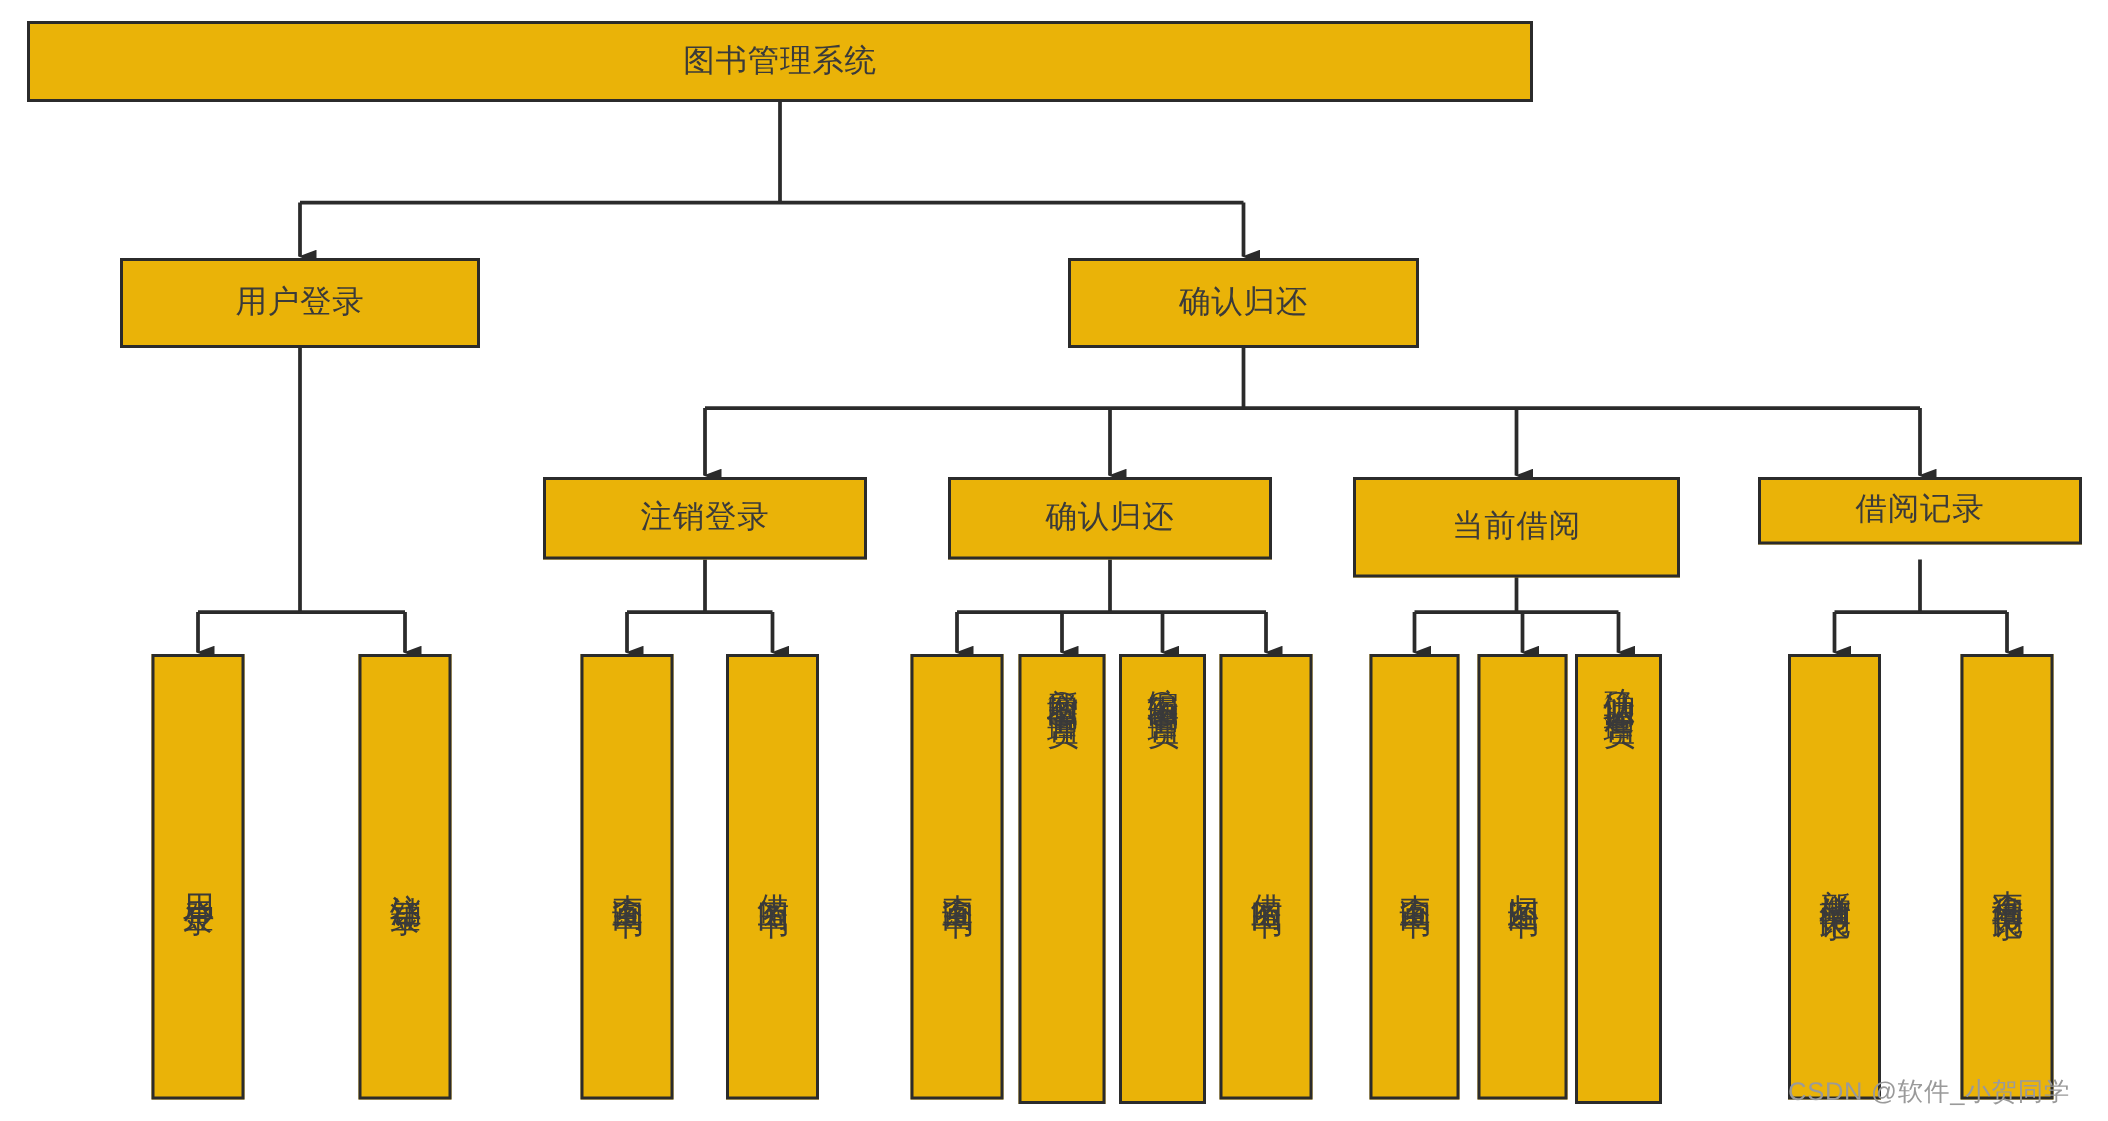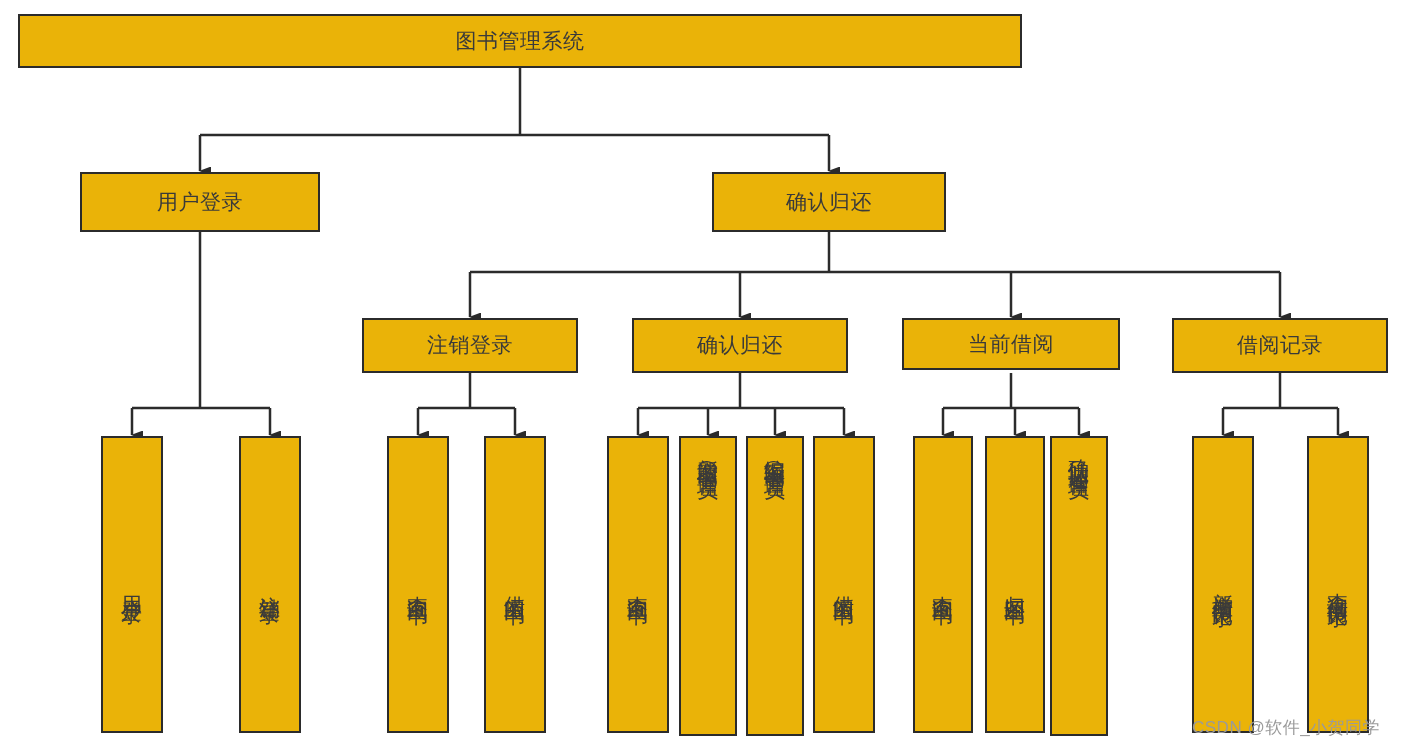--- a/index.html
+++ b/index.html
@@ -123,24 +123,24 @@
       </div>
       <div class="node-box" style="left: 712px; top: 172px; width: 234px; height: 60px;">
         <span class="node-label-h">确认归还</span>
       </div>
       <div class="node-box" style="left: 362px; top: 318px; width: 216px; height: 55px;">
         <span class="node-label-h">注销登录</span>
       </div>
       <div class="node-box" style="left: 632px; top: 318px; width: 216px; height: 55px;">
         <span class="node-label-h">确认归还</span>
       </div>
-      <div class="node-box" style="left: 902px; top: 318px; width: 218px; height: 52px;">
+      <div class="node-box" style="left: 902px; top: 318px; width: 218px; height: 67px;">
         <span class="node-label-h">当前借阅</span>
       </div>
-      <div class="node-box" style="left: 1172px; top: 318px; width: 216px; height: 55px;">
+      <div class="node-box" style="left: 1172px; top: 318px; width: 216px; height: 45px;">
         <span class="node-label-h">借阅记录</span>
       </div>
       <div class="node-box leaf-box" style="left: 101px; top: 436px; width: 62px; height: 297px;">
         <span class="node-label-v">用户登录</span>
       </div>
       <div class="node-box leaf-box" style="left: 239px; top: 436px; width: 62px; height: 297px;">
         <span class="node-label-v">注销登录</span>
       </div>
       <div class="node-box leaf-box" style="left: 387px; top: 436px; width: 62px; height: 297px;">
         <span class="node-label-v">查询图书</span>

